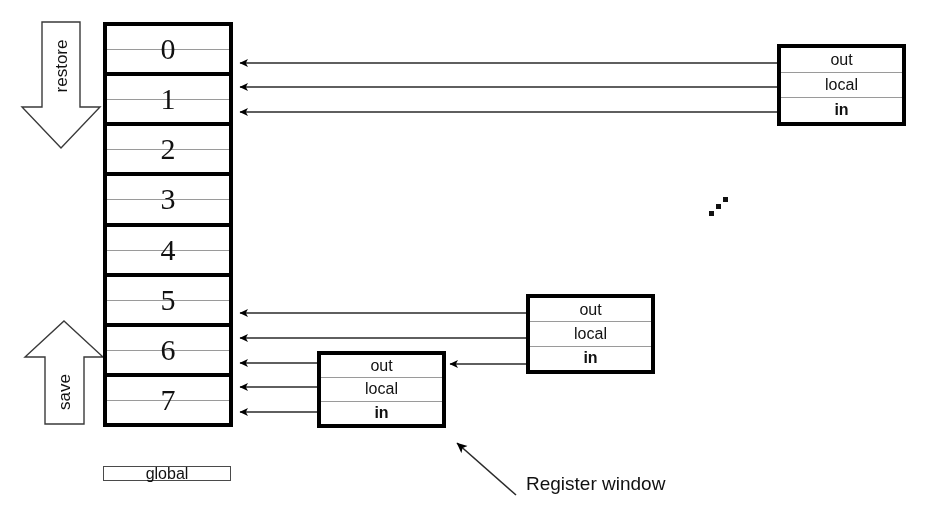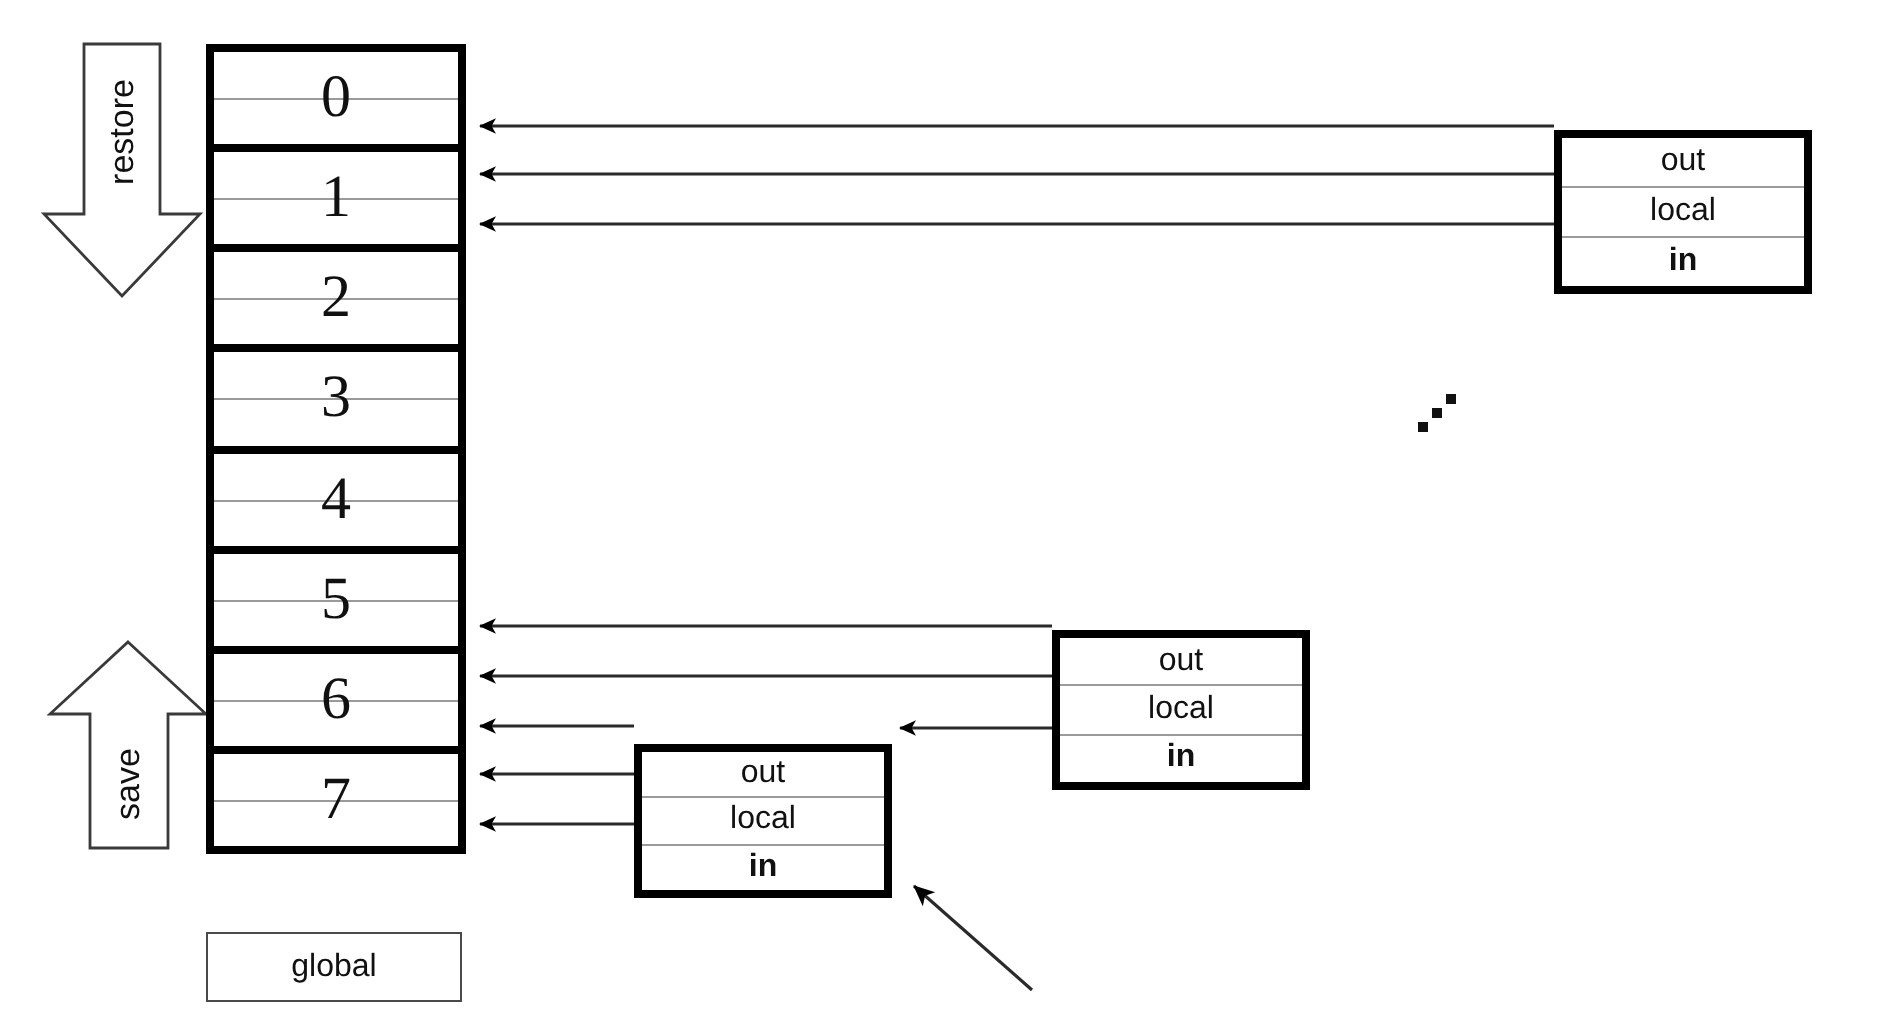--- a/index.html
+++ b/index.html
@@ -68,21 +68,20 @@
     letter-spacing: 0;
   }
 
   
   .win-box {
     box-sizing: border-box;
     border: 4px solid #000;
     background: #fff;
     display: flex;
     flex-direction: column;
-    margin-top: 21px;
   }
   .win-row {
     flex: 1 1 0;
     box-sizing: border-box;
     border-bottom: 1px solid #9a9a9a;
     display: flex;
     align-items: center;
     justify-content: center;
     font-size: 16px;
     line-height: 1;
@@ -92,21 +91,21 @@
 
   #window-box-top    { left: 777px; top: 44px;  width: 129px; height: 82px; }
   #window-box-middle { left: 526px; top: 294px; width: 129px; height: 80px; }
   #window-box-bottom { left: 317px; top: 351px; width: 129px; height: 77px; }
 
   
   #global-box {
     left: 103px;
     top: 466px;
     width: 128px;
-    height: 35px;
+    height: 15px;
     box-sizing: border-box;
     border: 1px solid #4a4a4a;
     background: #fff;
     display: flex;
     align-items: center;
     justify-content: center;
     font-size: 16px;
     color: #111;
   }
 
@@ -240,14 +239,15 @@
     <div class="win-row">in</div>
   </div>
 
   <div id="global-box" class="abs">
     <span>global</span>
   </div>
 
   <div id="restore-label" class="block-arrow-label">restore</div>
   <div id="save-label" class="block-arrow-label">save</div>
 
+  <div id="register-window-caption" class="abs">Register window</div>
 
 </div>
 
 </body></html>

